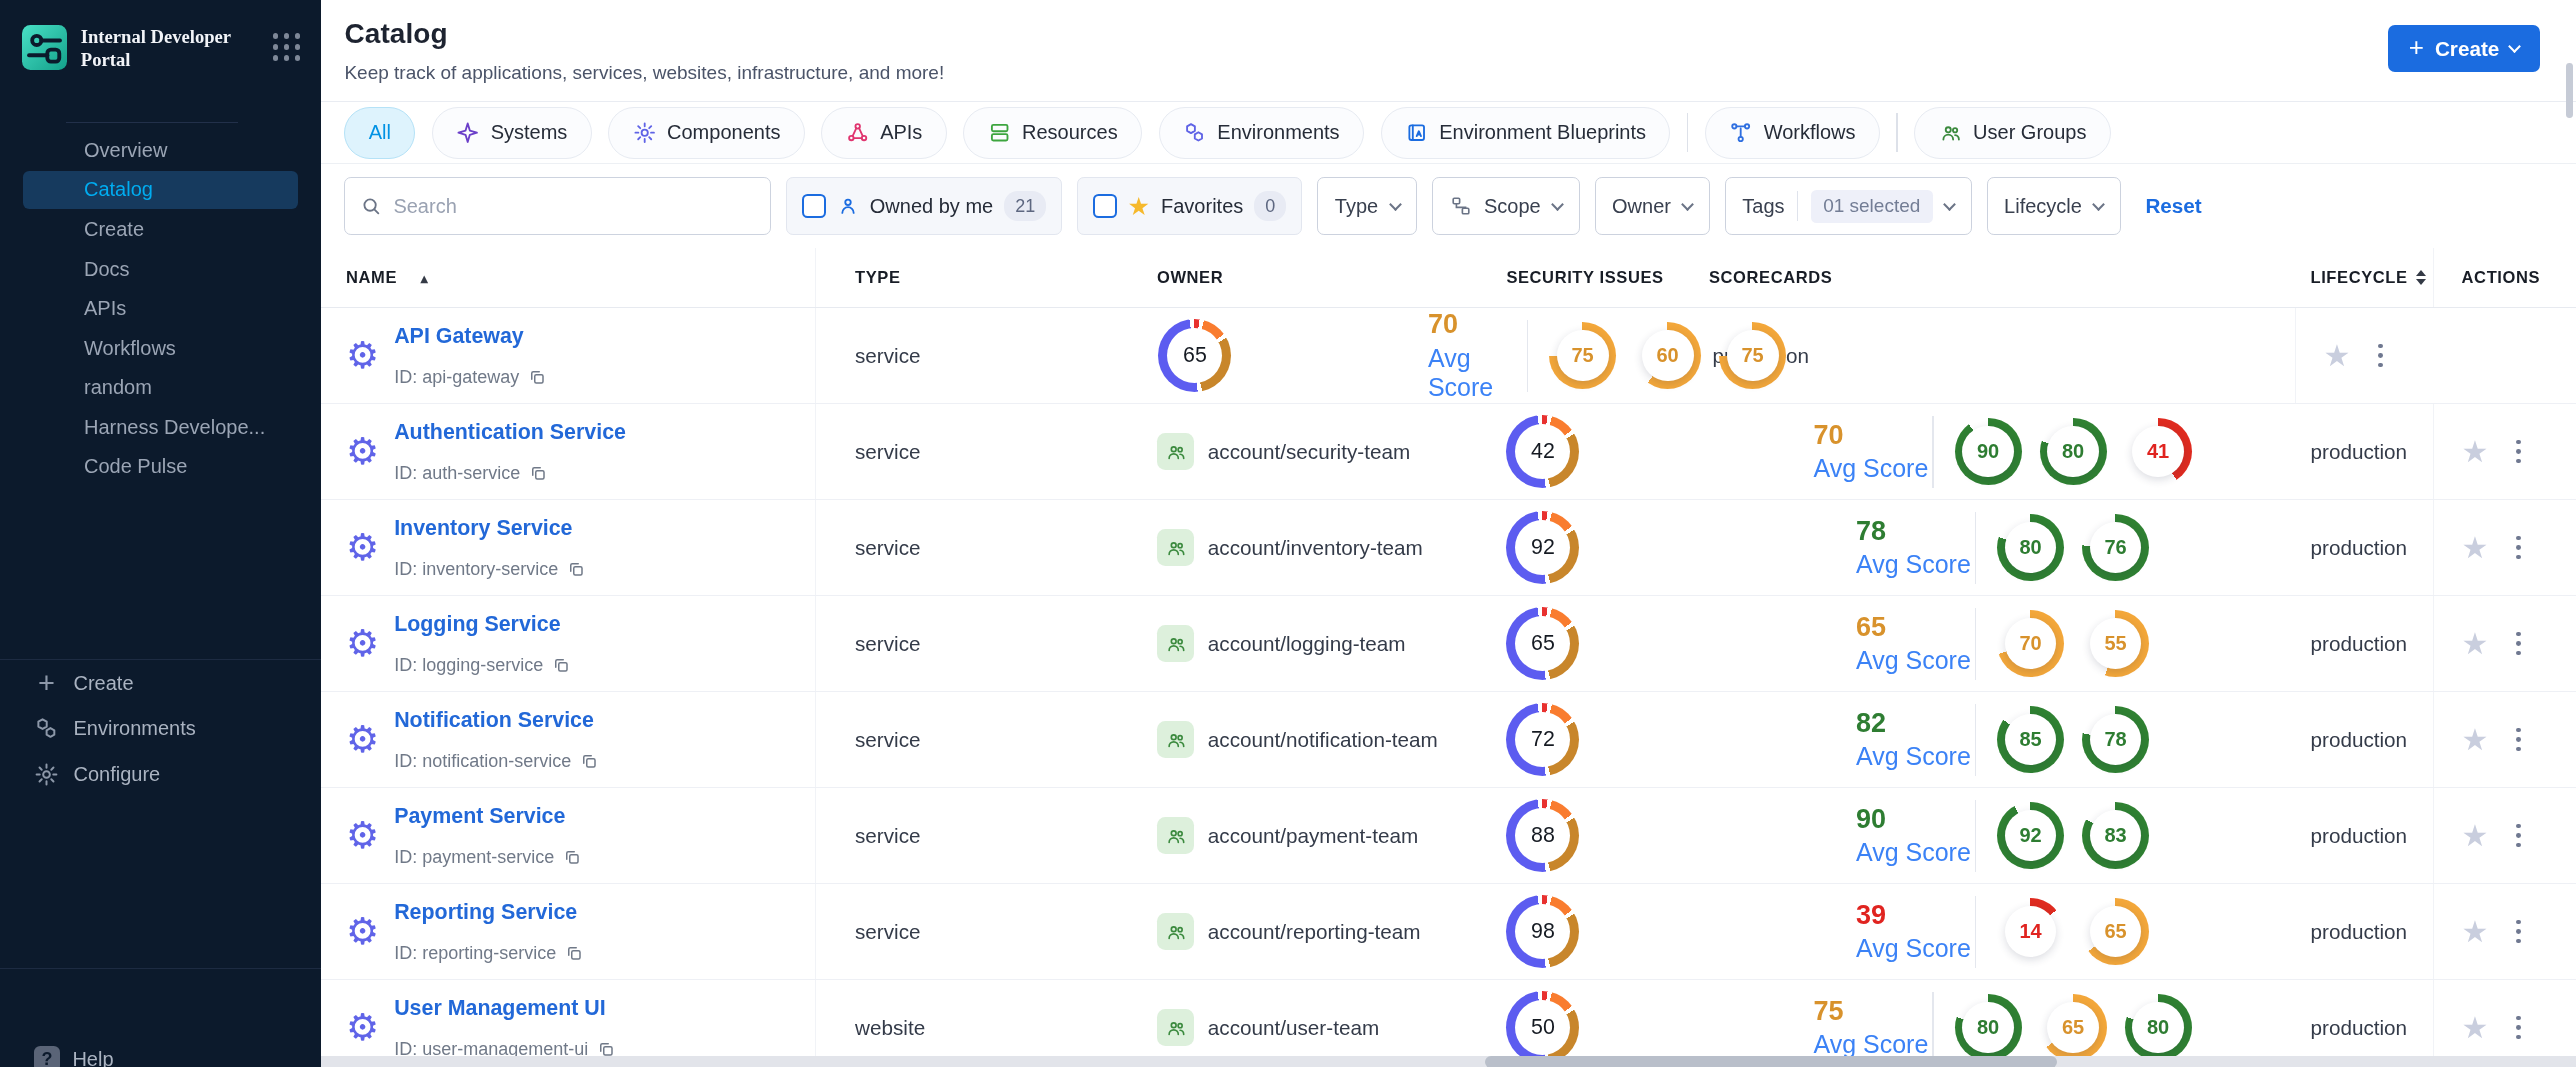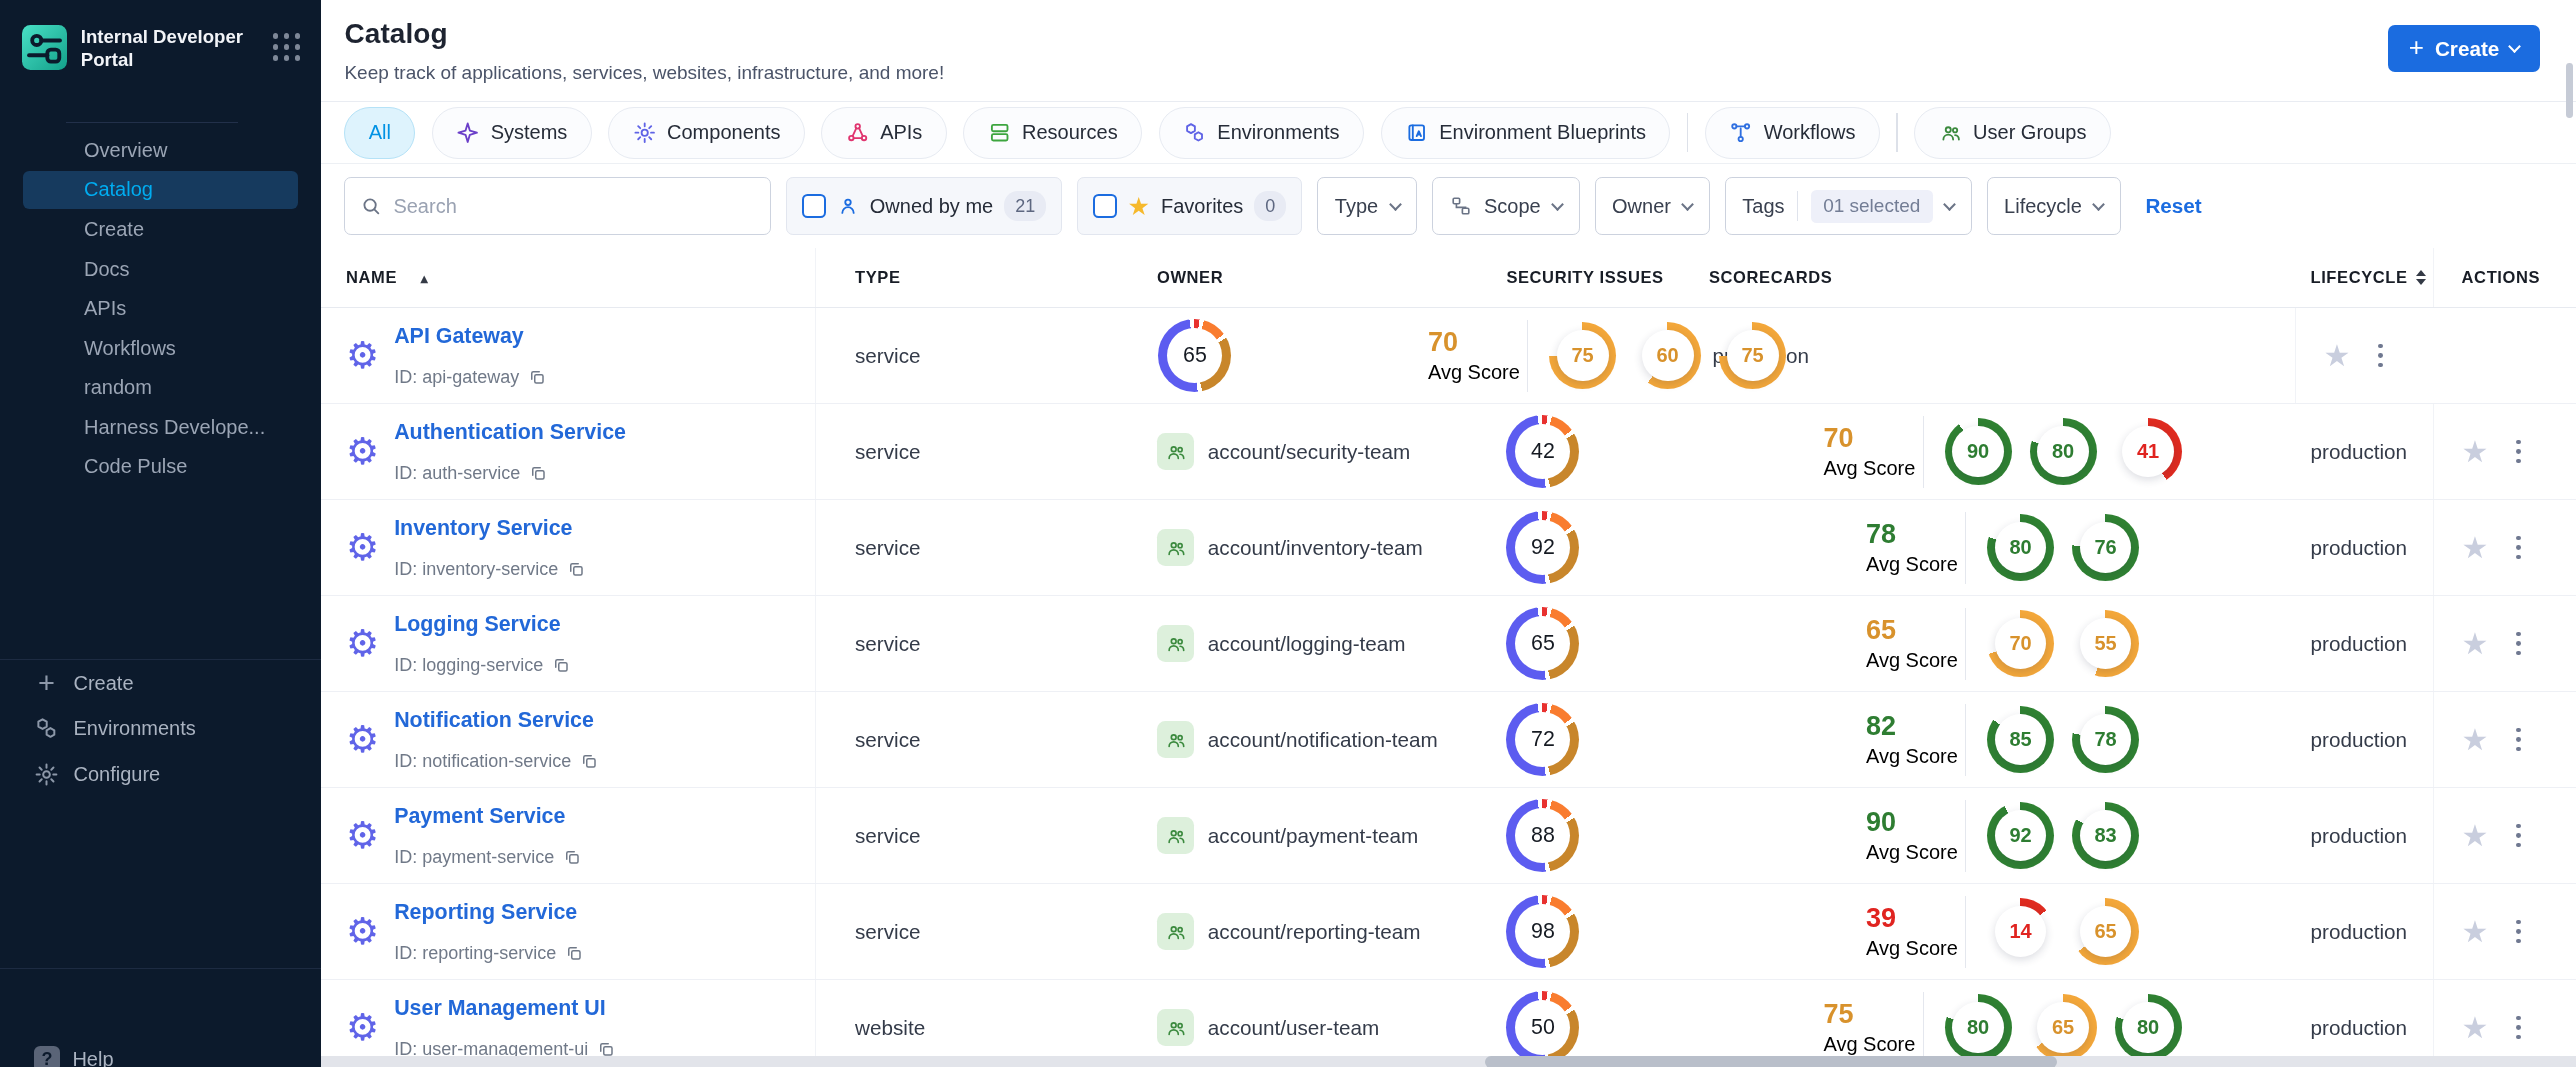--- a/index.html
+++ b/index.html
@@ -4,21 +4,21 @@
 <style>
   * { box-sizing: border-box; margin: 0; padding: 0; }
   html,body { width: 2576px; height: 1068px; overflow: hidden; }
   body { font-family: "Liberation Sans","DejaVu Sans",sans-serif; background: #ffffff; color:#262c38; }
   .app { display:flex; width:100%; height:100%; }
 
   
   .sidebar { width:321px; flex:none; background:#0c1a2c; height:100%; overflow:hidden; display:flex; flex-direction:column; }
   .brand { display:flex; align-items:flex-start; gap:13.8px; padding:25px 20.7px 0 22px; }
   .logo { width:45px; height:45px; flex:none; display:block; }
-  .brand-title { color:#f2f4f8; font-size:18.6px; font-weight:700; line-height:1.25; width:168px; }
+  .brand-title { color:#f2f4f8; font-size:18.6px; font-weight:700; line-height:1.25; width:168px;font-family:Liberation Serif, serif; }
   .grid-icon { margin-left:auto; margin-top:8.3px; display:grid; grid-template-columns:repeat(3,5.5px); gap:5.5px; cursor:pointer; }
   .grid-icon i { width:5.5px; height:5.5px; border-radius:50%; background:#7e8898; }
   .teal-line { height:4.1px; background:#2cbcab; margin:16.5px 25px 0 22px; border-radius:2.1px; }
   .div-short { border-top:1.4px solid #22304a; margin:34px 83px 0 66px; }
   #nav-main { margin-top:6.9px; }
   .nav-item { display:block; margin:1.4px 23.4px 1.4px 23px; padding:7.6px 5.5px 7.6px 61px; font-size:20px; color:#9ba5b5; border-radius:6.2px; cursor:pointer; white-space:nowrap; overflow:hidden; text-overflow:ellipsis; }
   .nav-item.active { background:#163a5e; color:#00acf0; }
   .div-wide { border-top:1.4px solid #1d2b42; margin-top:172px; }
   .div-wide2 { border-top:1.4px solid #1d2b42; margin-top:171px; }
   .side-bottom-item { display:flex; align-items:center; gap:14.5px; padding:10.3px 0 10.3px 34px; color:#aab3c1; font-size:20px; cursor:pointer; }
@@ -88,21 +88,21 @@
   .copy { width:18px; height:18px; display:inline-flex; color:#707988; cursor:pointer; }
   .copy svg { width:18px; height:18px; }
   .etype, .eowner, .life-text { font-size:20.7px; color:#343b49; }
   .owner-badge { width:37px; height:37px; border-radius:8.3px; background:#ddf0dc; display:flex; align-items:center; justify-content:center; margin-right:13.8px; color:#3b8a3e; flex:none; }
   .owner-badge svg { width:22px; height:22px; }
   .donut { width:73px; height:73px; border-radius:50%; position:relative; }
   .donut-val { position:absolute; inset:9px; background:#fff; border-radius:50%; display:flex; align-items:center; justify-content:center; font-size:21.4px; color:#151a22; }
   .sc-cell { display:flex; align-items:center;justify-content:center; }
   .avg { min-width:95px; display:flex; flex-direction:column; gap:3.4px; }
   .avg-num { font-size:27px; font-weight:700; }
-  .avg-label { font-size:20px; color:#000000; }
+  .avg-label { font-size:25px; color:#3b82f6; }
   .sc-div { width:1.4px; height:72px; background:#e4e7ee; margin:0 20.7px 0 4.1px; flex:none; }
   .rings { display:flex; gap:18px; }
   .ring { width:67px; height:67px; border-radius:50%; position:relative; cursor:pointer; }
   .ring-val { position:absolute; inset:7.6px; background:#fff; border-radius:50%; box-shadow:0 2.8px 8.3px rgba(30,40,70,.16); display:flex; align-items:center; justify-content:center; font-size:20px; font-weight:700; }
   .star-action { font-family:"DejaVu Sans",sans-serif; font-size:30px; color:#c9cede; line-height:1; cursor:pointer; }
   .kebab { display:inline-flex; flex-direction:column; gap:4.8px; cursor:pointer; padding:4.1px; }
   .kebab i { width:4.8px; height:4.8px; border-radius:50%; background:#6f7890; }
 
   
   .hscroll { position:absolute; left:0; right:0; bottom:0; height:12.4px; background:#e2e4ea; }

